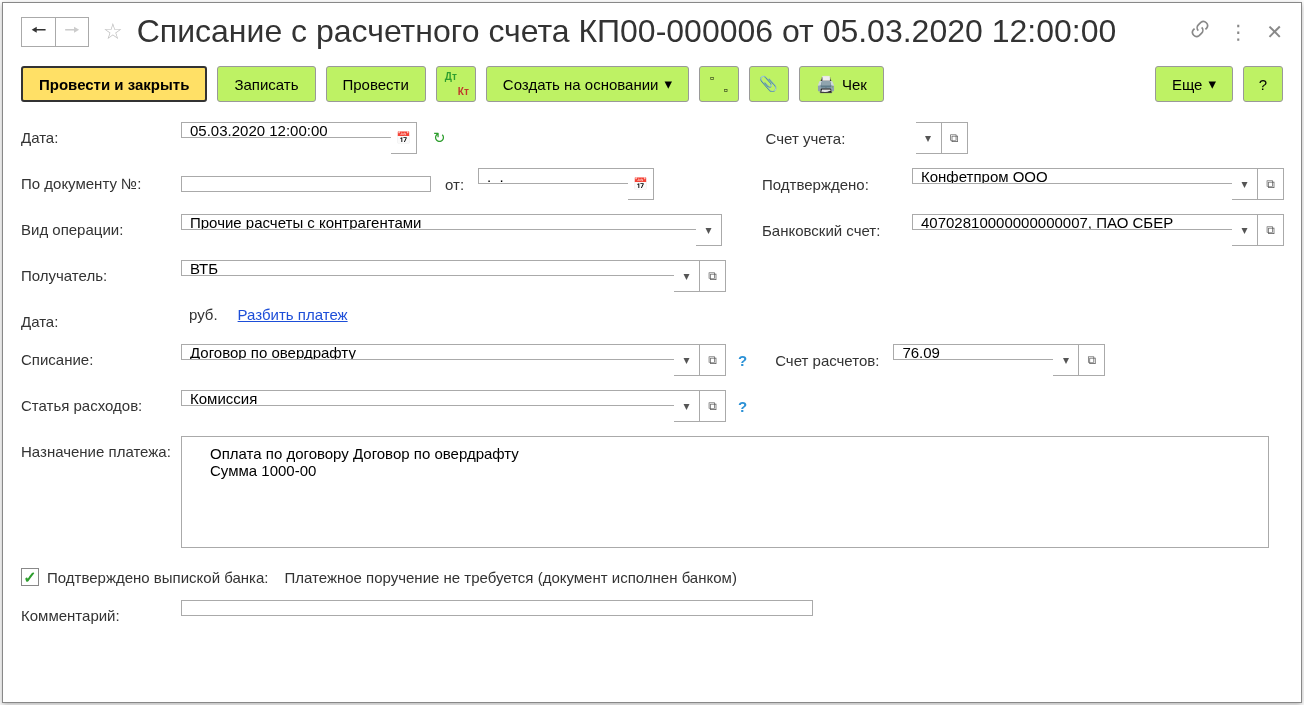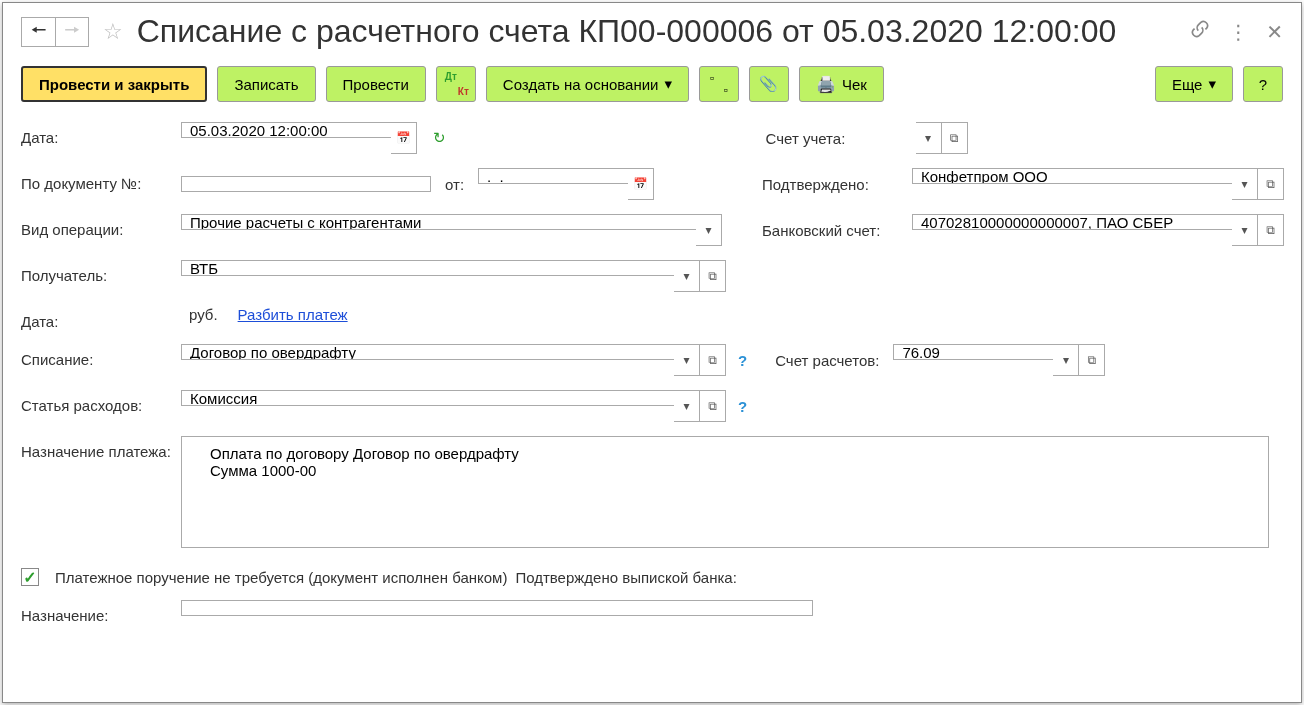--- a/index.html
+++ b/index.html
@@ -290,25 +290,25 @@
     <div class="row">
       <div class="lbl">Назначение платежа:</div>
       <div class="cell">
         <textarea class="input" style="width: 1088px; padding-left: 28px;">Оплата по договору Договор по овердрафту
 Сумма 1000-00</textarea>
       </div>
     </div>
 
     <div class="check-row">
       <span class="checkbox">✓</span>
+      <span>Подтверждено выпиской банка:</span>
       <span style="margin-left:8px;">Платежное поручение не требуется (документ исполнен банком)</span>
-      <span>Подтверждено выпиской банка:</span>
-    </div>
-
-    <div class="row">
-      <div class="lbl">Назначение:</div>
+    </div>
+
+    <div class="row">
+      <div class="lbl">Комментарий:</div>
       <div class="cell">
         <input class="input" style="width: 632px;" value="">
       </div>
     </div>
 
   </div>
 </div>
 
 </body></html>

